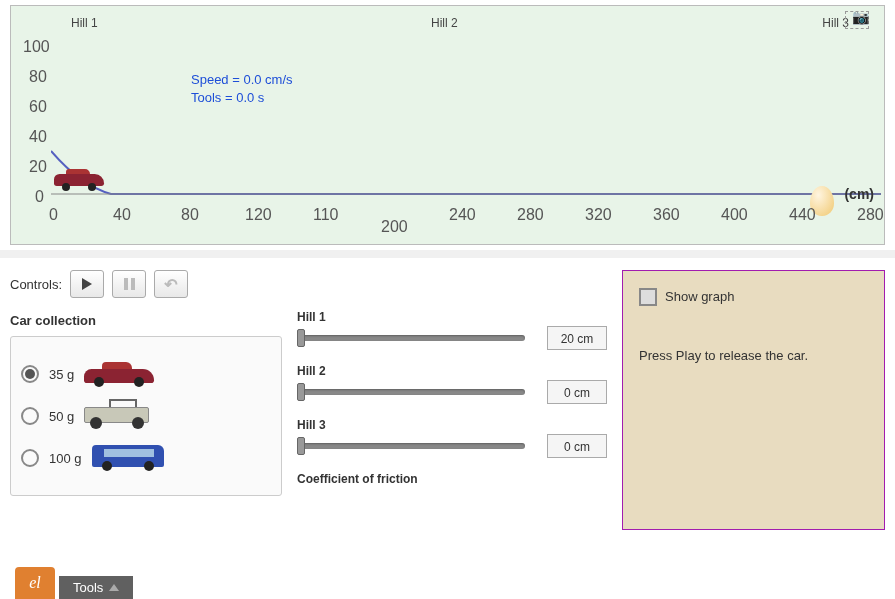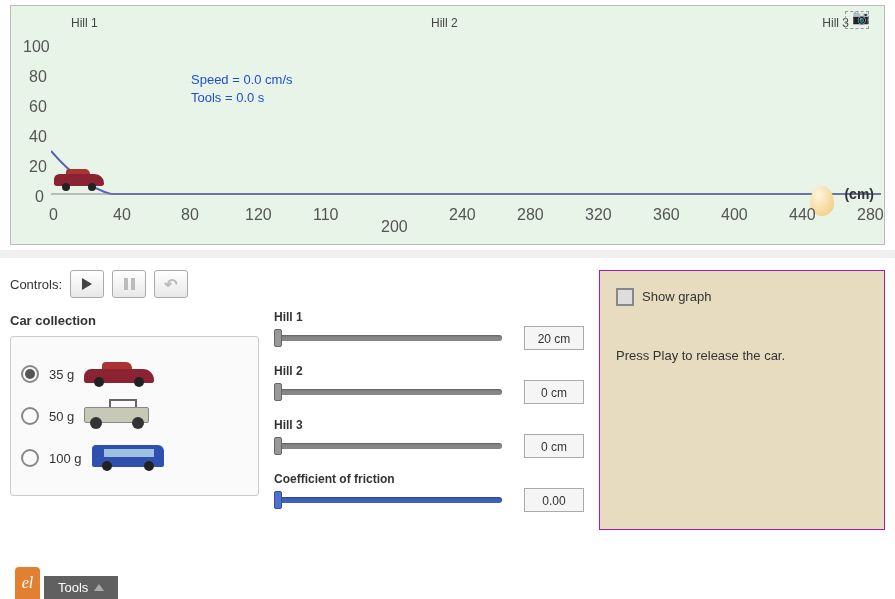--- a/index.html
+++ b/index.html
@@ -18,21 +18,21 @@
 .hill-curve { position: absolute; left: 40px; top: 30px; width: 830px; height: 200px; }
 .car-sprite { position: absolute; left: 43px; top: 165px; width: 50px; height: 20px; }
 .car-body { width: 50px; height: 12px; background: #8b2332; border-radius: 6px 10px 3px 3px; position: absolute; top: 3px; }
 .car-top { width: 24px; height: 8px; background: #a33; border-radius: 3px 5px 0 0; position: absolute; top: -2px; left: 12px; }
 .wheel { width: 8px; height: 8px; background: #222; border-radius: 50%; position: absolute; bottom: 0; }
 .egg { position: absolute; right: 50px; top: 180px; width: 24px; height: 30px; background: radial-gradient(ellipse at 35% 30%, #fff5e0, #f0c870); border-radius: 50% 50% 48% 48% / 58% 58% 42% 42%; }
 
 .divider { height: 8px; background: #f0f0f0; margin: 2px 0; }
 
 .controls-panel { display: flex; padding: 10px; gap: 15px; }
-.left-col { width: 249px; }
+.left-col { width: 272px; }
 .mid-col { width: 310px; }
 .right-col { flex: 1; }
 
 .controls-row { display: flex; align-items: center; gap: 8px; margin-bottom: 15px; }
 .ctrl-btn { width: 34px; height: 28px; border: 1px solid #aaa; border-radius: 3px; background: linear-gradient(#fff,#e8e8e8); display: flex; align-items: center; justify-content: center; cursor: pointer; color: #777; }
 .ctrl-btn.active { color: #333; }
 .play-tri { width: 0; height: 0; border-left: 10px solid #444; border-top: 6px solid transparent; border-bottom: 6px solid transparent; }
 .pause-bars { display: flex; gap: 3px; }
 .pause-bars span { width: 4px; height: 12px; background: #bbb; }
 .reset-arc { font-size: 16px; font-weight: bold; color: #bbb; }
@@ -66,21 +66,21 @@
 .slider-track.blue { background: #4060c0; }
 .slider-thumb { position: absolute; left: 0; top: -6px; width: 8px; height: 18px; background: #999; border: 1px solid #666; border-radius: 2px; cursor: grab; }
 .slider-track.blue .slider-thumb { background: #5070d0; border-color: #3050a0; }
 .slider-value { width: 60px; height: 24px; border: 1px solid #aaa; background: #f5f5f5; text-align: center; line-height: 24px; font-size: 12px; }
 
 .info-panel { background: #e8dcc0; border: 1px solid #a21caf; padding: 16px; font-size: 13px; line-height: 1.5; min-height: 260px; }
 .checkbox-row { display: flex; align-items: center; gap: 8px; margin-bottom: 20px; }
 .checkbox { width: 18px; height: 18px; border: 2px solid #888; background: #ddd; cursor: pointer; }
 
 .tools-bar { position: absolute; bottom: 0; left: 15px; display: flex; align-items: flex-end; }
-.el-badge { width: 25px; height: 32px; background: #e08030; border-radius: 4px 4px 0 0; color: #fff; font-style: italic; font-family: cursive; font-size: 16px; display: flex; align-items: center; justify-content: center; }
+.el-badge { width: 40px; height: 32px; background: #e08030; border-radius: 4px 4px 0 0; color: #fff; font-style: italic; font-family: cursive; font-size: 16px; display: flex; align-items: center; justify-content: center; }
 .tools-btn { background: #606060; color: #fff; padding: 4px 14px; font-size: 13px; display: flex; align-items: center; gap: 6px; cursor: pointer; margin-left: 4px; }
 .tri-up { width: 0; height: 0; border-left: 5px solid transparent; border-right: 5px solid transparent; border-bottom: 7px solid #aaa; }
 </style>
 </head>
 <body>
 
 <div class="sim-area">
   <div class="hill-label" style="left:60px">Hill 1</div>
   <div class="hill-label" style="left:420px">Hill 2</div>
   <div class="hill-label" style="right:35px">Hill 3</div>
@@ -215,26 +215,20 @@
       <div class="slider-label">Hill 3</div>
       <div class="slider-row">
         <div class="slider-track">
             <div class="slider-thumb"></div>
           </div>
         <div class="slider-value">0 cm</div>
       </div>
     </div>
     <div class="slider-group">
       <div class="slider-label">Coefficient of friction</div>
-      <div class="slider-row">
-        <div class="slider-track blue">
-            <div class="slider-thumb"></div>
-          </div>
-        <div class="slider-value">0.00</div>
-      </div>
     </div>
   </div>
 
   <div class="right-col">
     <div class="info-panel">
       <div class="checkbox-row">
         <div class="checkbox"></div>
         <span>Show graph</span>
       </div>
       <br>

